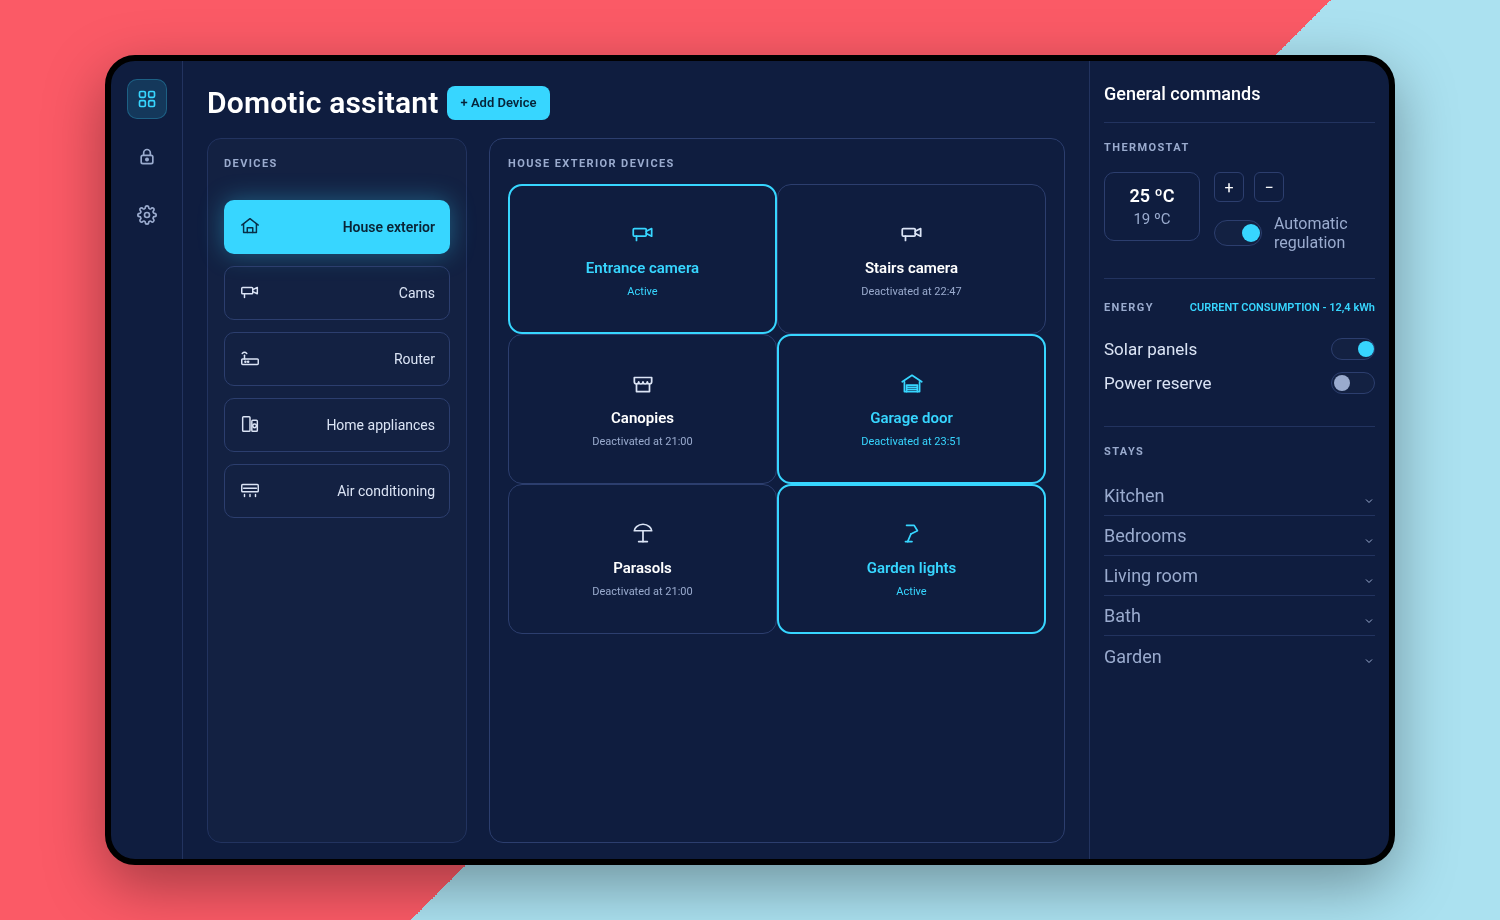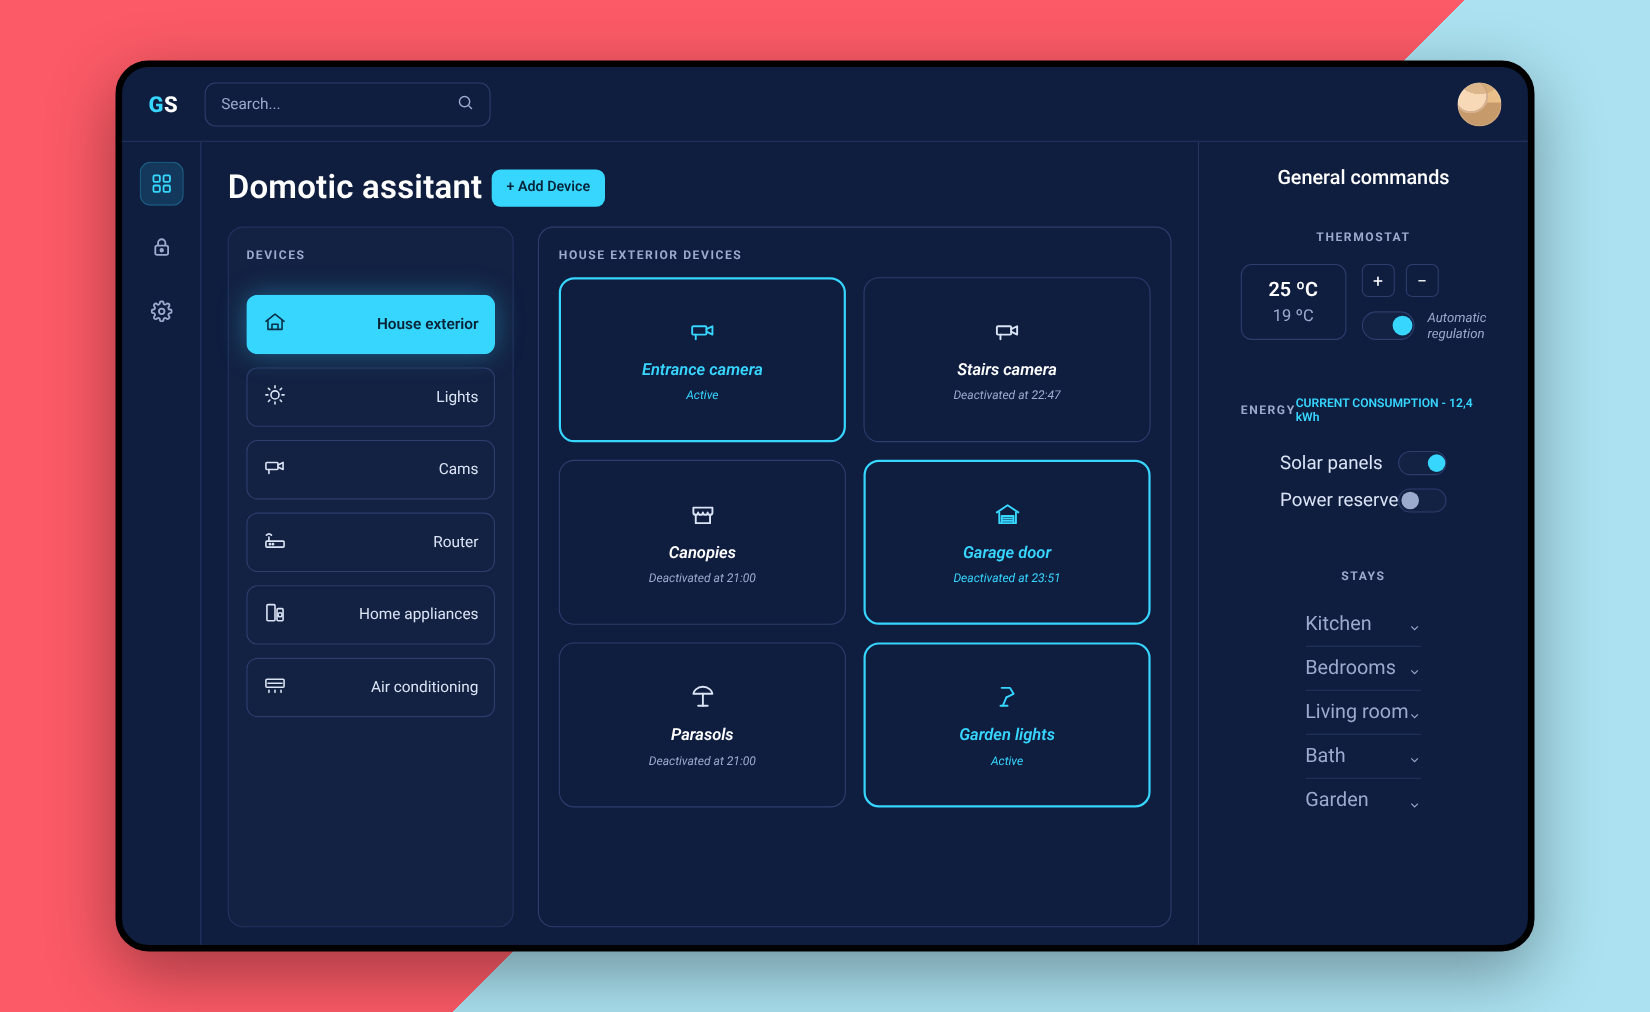--- a/index.html
+++ b/index.html
@@ -98,37 +98,37 @@
     background:var(--cyan);color:#0a2436;border-color:transparent;
     box-shadow:0 0 25px rgba(55,214,255,.35);
     font-weight:600;
   }
   .devitem svg{width:22px;height:22px;}
   .devitem.active svg{stroke:#083049!important;}
   
   .gridpanel{
     flex:1;border:1px solid var(--border);border-radius:14px;padding:18px;display:flex;flex-direction:column;gap:14px;
   }
-  .grid{display:grid;grid-template-columns:repeat(2,1fr);gap:16px;font-style:italic;}
+  .grid{display:grid;grid-template-columns:repeat(2,1fr);}
   .card{
     height:150px;border:1px solid var(--border);border-radius:14px;
     display:flex;flex-direction:column;align-items:center;justify-content:center;gap:8px;color:var(--text);
     cursor:pointer;
   }
   .card.active{border:2px solid var(--cyan);color:var(--cyan);}
   .card .cname{font-size:15px;font-weight:600;}
   .card.inactive .cname{color:var(--white);}
   .card .cstate{font-size:11px;color:var(--muted);}
   .card.active .cstate{color:var(--cyan);}
   .card svg{width:26px;height:26px;}
   .card.active svg *{stroke:var(--cyan)!important;}
   
   .right{
     width:300px;border-left:1px solid var(--border-soft);
-    padding:22px 38px;display:flex;flex-direction:column;gap:18px;color:var(--text);align-items:center;
+    padding:22px 14px;display:flex;flex-direction:column;gap:18px;color:var(--text);
   }
   .right h2{font-size:18px;font-weight:500;color:var(--white);}
   .hdiv{height:1px;background:var(--border-soft);}
   .label{font-size:11px;letter-spacing:1.4px;color:var(--muted);font-weight:700;}
   .thermo{display:flex;gap:14px;align-items:flex-start;}
   .thermo-box{
     border:1px solid var(--border);border-radius:10px;padding:12px 18px;text-align:center;min-width:96px;
   }
   .thermo-box .t1{font-size:18px;font-weight:600;color:var(--white);}
   .thermo-box .t2{font-size:15px;color:var(--muted);margin-top:4px;}
@@ -141,52 +141,36 @@
   .toggle-row{display:flex;align-items:center;gap:12px;}
   .toggle{
     width:48px;height:26px;border-radius:13px;border:1px solid var(--border);position:relative;cursor:pointer;flex:0 0 auto;
     background:rgba(255,255,255,.02);
   }
   .toggle .knob{position:absolute;top:3px;left:3px;width:18px;height:18px;border-radius:50%;background:var(--muted);transition:.2s;}
   .toggle.on .knob{left:27px;background:var(--cyan);}
   .toggle.sm{width:44px;height:22px;}
   .toggle.sm .knob{width:16px;height:16px;top:2px;left:2px;}
   .toggle.sm.on .knob{left:26px;}
-  .tiny{font-size:12px;color:var(--muted);line-height:1.2;font-style:italic;}
+  .tiny{font-size:16px;color:var(--muted);line-height:1.2;}
   .energy-row{display:flex;align-items:center;justify-content:space-between;margin-top:4px;}
   .energy-row .consum{font-size:11px;color:var(--cyan);font-weight:600;}
   .line{display:flex;align-items:center;justify-content:space-between;height:34px;font-size:17px;}
   .stay{display:flex;align-items:center;justify-content:space-between;height:40px;font-size:18px;color:var(--muted);border-bottom:1px solid var(--border-soft);cursor:pointer;}
   .stay:last-child{border-bottom:none;}
 
   
   .chev{width:12px;height:12px;}
   .chev svg{width:12px;height:12px;}
 </style>
 </head>
 <body>
 
 <div class="frame">
 
-  <div class="topbar">
-    <div class="logo">
-      <span class="g">G</span><span class="s">S</span>
-    </div>
-    <div class="search">
-      <input placeholder="Search..." style="">
-      <span>
-        <svg viewBox="0 0 24 24" fill="none" stroke="currentColor" stroke-width="2" width="16" height="16">
-          <circle cx="11" cy="11" r="7"></circle>
-            <path d="M21 21l-4.3-4.3"></path>
-        </svg>
-      </span>
-    </div>
-    <div class="spacer"></div>
-    <div class="avatar"></div>
-  </div>
 
   <div class="layout">
 
     <div class="iconbar">
       <div class="iconbtn active">
         <svg viewBox="0 0 24 24" fill="none" stroke="currentColor" stroke-width="2">
           <rect x="3" y="3" width="7" height="7" rx="1.5"></rect>
             <rect x="14" y="3" width="7" height="7" rx="1.5"></rect>
           <rect x="3" y="14" width="7" height="7" rx="1.5"></rect>
             <rect x="14" y="14" width="7" height="7" rx="1.5"></rect>
@@ -222,27 +206,20 @@
                 <div class="devitem active">
                   <span><svg viewBox="0 0 24 24" stroke="#083049" stroke-width="1.6" fill="none" stroke-linecap="round" stroke-linejoin="round">
                       <path d="M3 11 12 4l9 7"></path>
                       <path d="M5 10v9h14v-9"></path>
                       <path d="M9 19v-5h6v5"></path>
                     </svg></span>
                  <span>House exterior</span>
                 </div>
                 <div class="devitem">
                   <span><svg viewBox="0 0 24 24" stroke="#dbe4f5" stroke-width="1.6" fill="none" stroke-linecap="round" stroke-linejoin="round">
-                      <circle cx="12" cy="12" r="4"></circle>
-                      <path d="M12 3v2M12 19v2M3 12h2M19 12h2M5.5 5.5l1.4 1.4M17.1 17.1l1.4 1.4M5.5 18.5l1.4-1.4M17.1 6.9l1.4-1.4"></path>
-                    </svg></span>
-                 <span>Lights</span>
-                </div>
-                <div class="devitem">
-                  <span><svg viewBox="0 0 24 24" stroke="#dbe4f5" stroke-width="1.6" fill="none" stroke-linecap="round" stroke-linejoin="round">
                       <rect x="3" y="7" width="12" height="7" rx="1"></rect>
                       <path d="M15 9.5 20 7v7l-5-2.5"></path>
                       <path d="M6 14v4"></path>
                     </svg></span>
                  <span>Cams</span>
                 </div>
                 <div class="devitem">
                   <span><svg viewBox="0 0 24 24" stroke="#dbe4f5" stroke-width="1.6" fill="none" stroke-linecap="round" stroke-linejoin="round">
                       <rect x="3" y="13" width="18" height="6" rx="1"></rect>
                       <path d="M6 13V9"></path>

